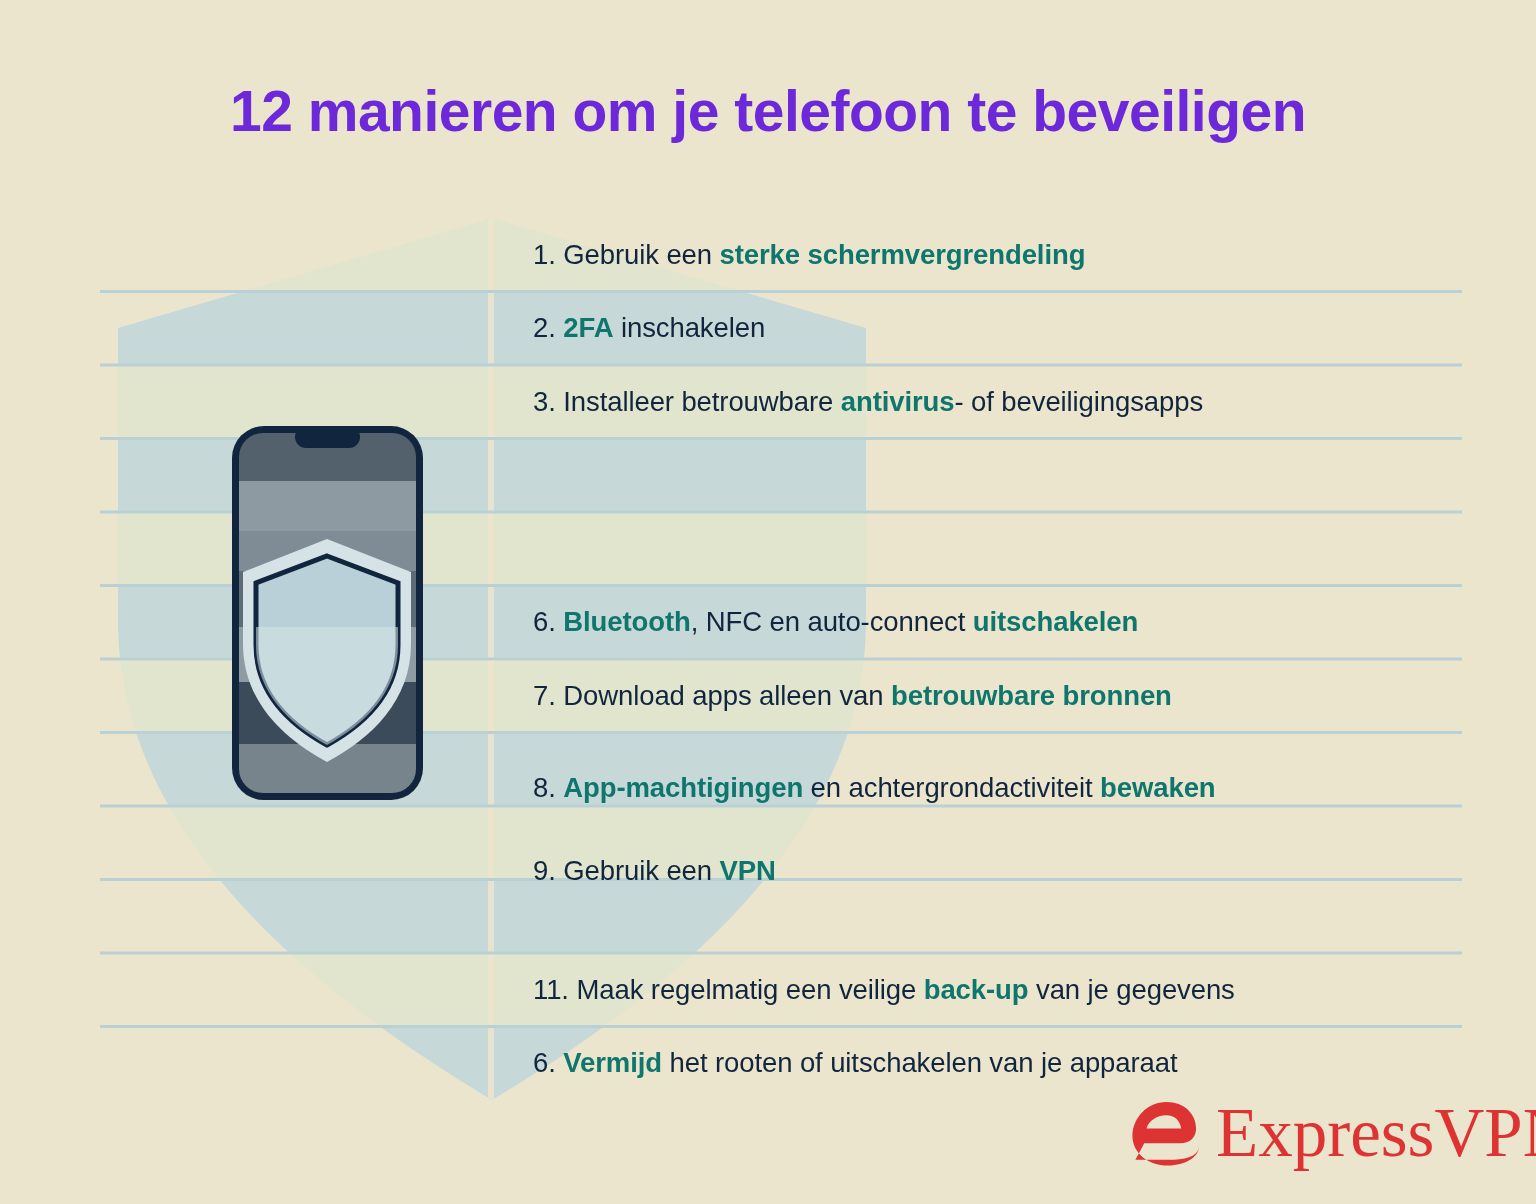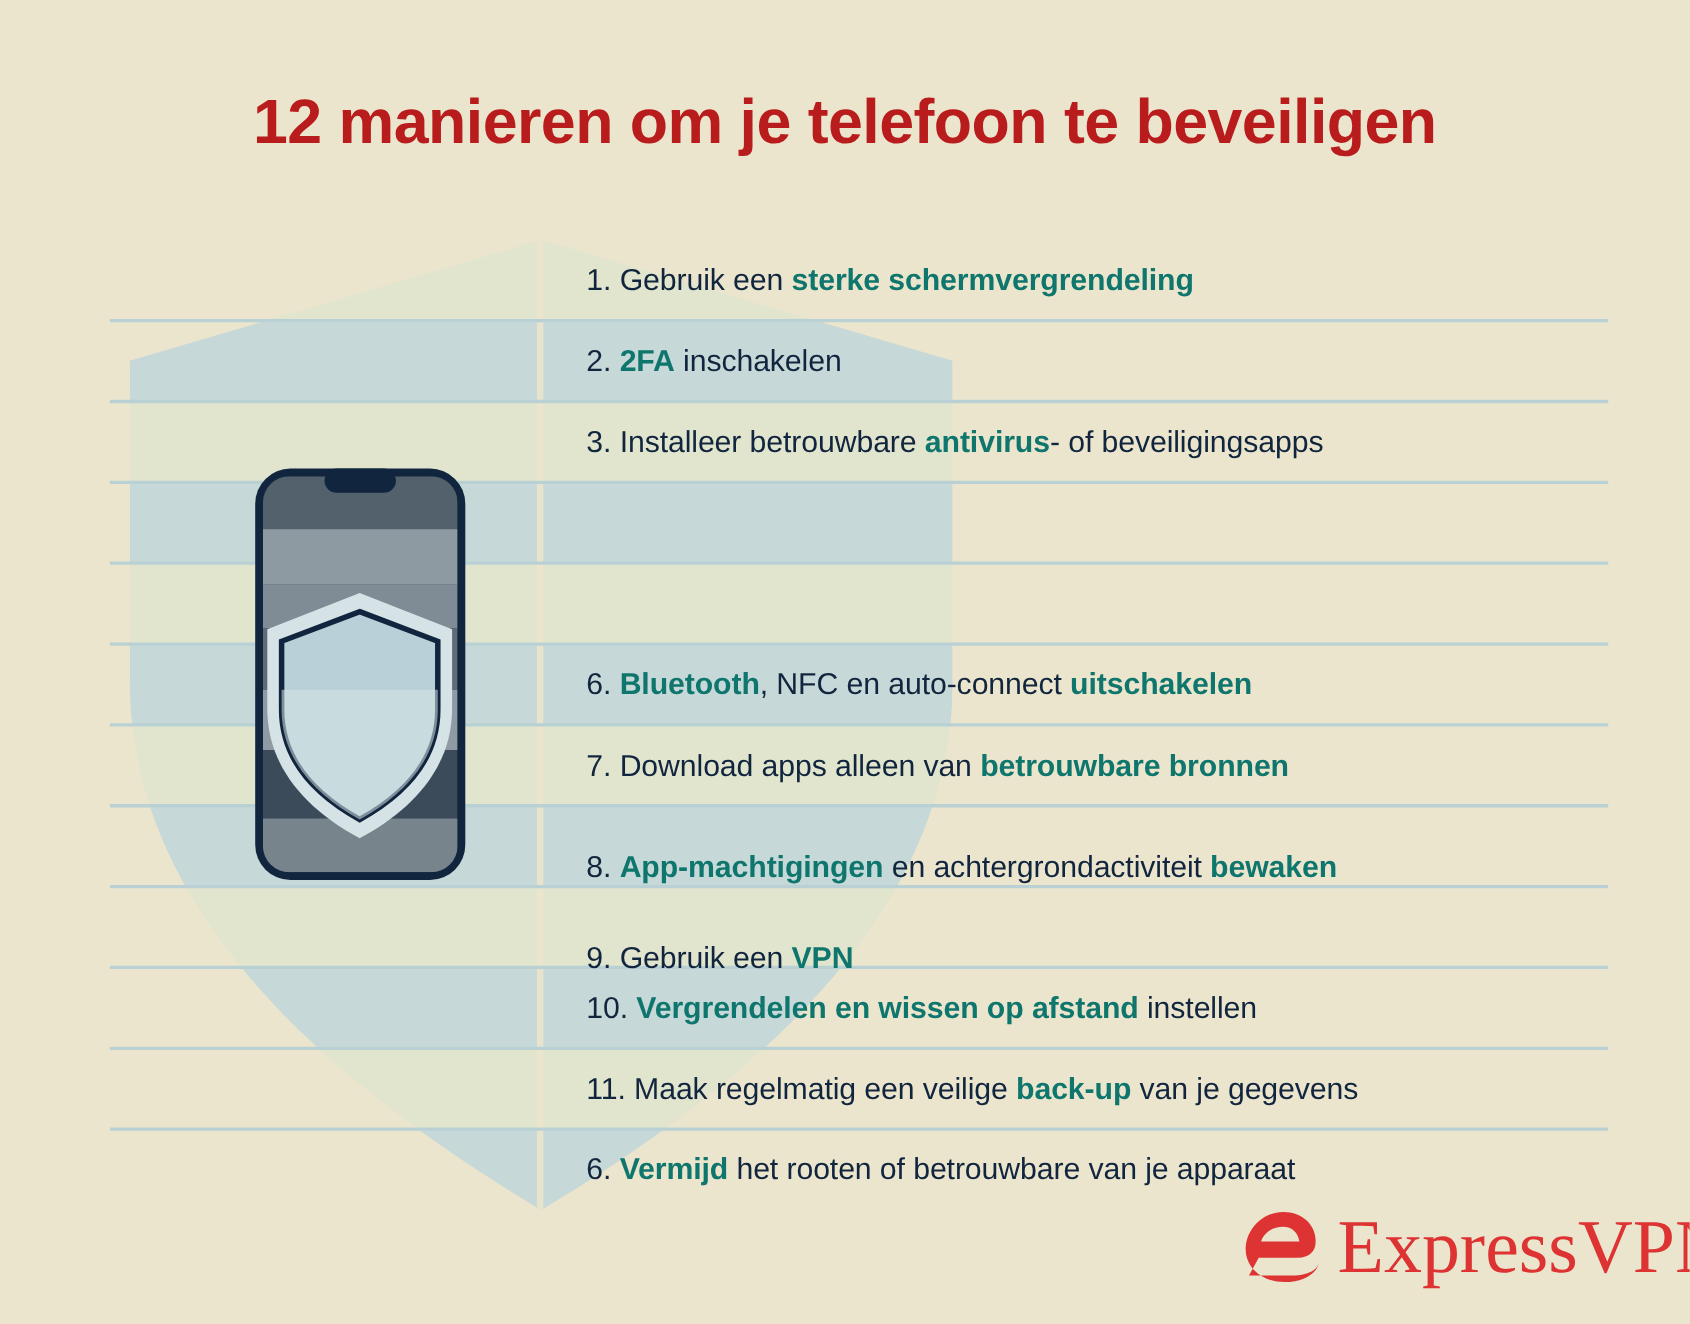--- a/index.html
+++ b/index.html
@@ -13,21 +13,21 @@
 
   
   .title {
     position:absolute;
     left:0; top:78px;
     width:1536px;
     text-align:center;
     font-size:57px;
     font-weight:bold;
     letter-spacing:-0.5px;
-    color:#b91c1c;
+    color:#6d28d9;
     white-space:nowrap;
   }
 
   
   .stage {
     position:absolute;
     left:0; top:0;
     width:1536px; height:1204px;
   }
   .stage svg { display:block; }
@@ -213,38 +213,32 @@
     </div>
   </div>
 
   <div class="row" style="top:616px">
     <div class="row-text">
       <span class="row-num">9.</span>
       <span>Gebruik een </span><b>VPN</b><span></span>
     </div>
   </div>
 
-  <div class="row" style="top:661.5px">
-    <div class="row-text">
-      <span class="row-num">10.</span>
-      <span></span><b>Vergrendelen en wissen op afstand</b><span> instellen</span>
-    </div>
-  </div>
 
   <div class="row" style="top:735px">
     <div class="row-text">
       <span class="row-num">11.</span>
       <span>Maak regelmatig een veilige </span><b>back-up</b><span> van je gegevens</span>
     </div>
   </div>
 
   <div class="row" style="top:808.5px">
     <div class="row-text">
       <span class="row-num">6.</span>
-      <span></span><b>Vermijd</b><span> het rooten of betrouwbare van je apparaat</span>
+      <span></span><b>Vermijd</b><span> het rooten of uitschakelen van je apparaat</span>
     </div>
   </div>
 
 </div>
 
 <div class="logo">
   <svg class="logo-mark" viewBox="0 0 100 100">
     <path d="M 52 8
              C 76 8 92 24 92 44
              C 92 56 84 64 70 64

